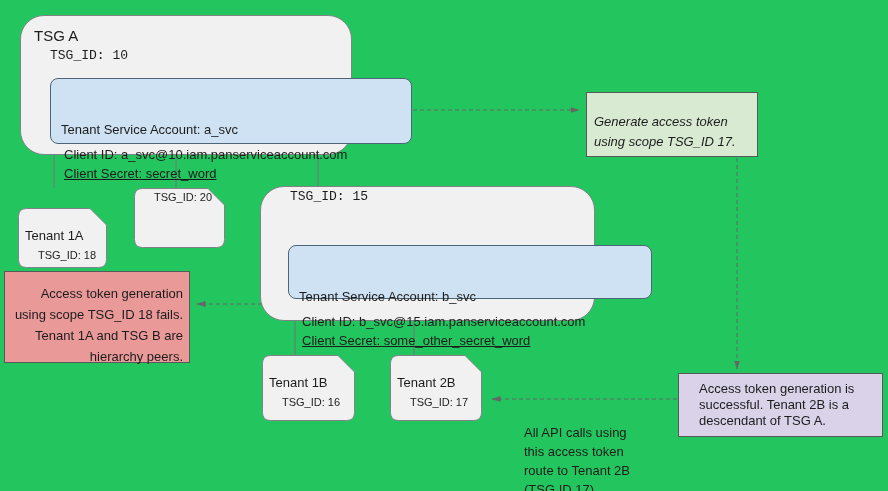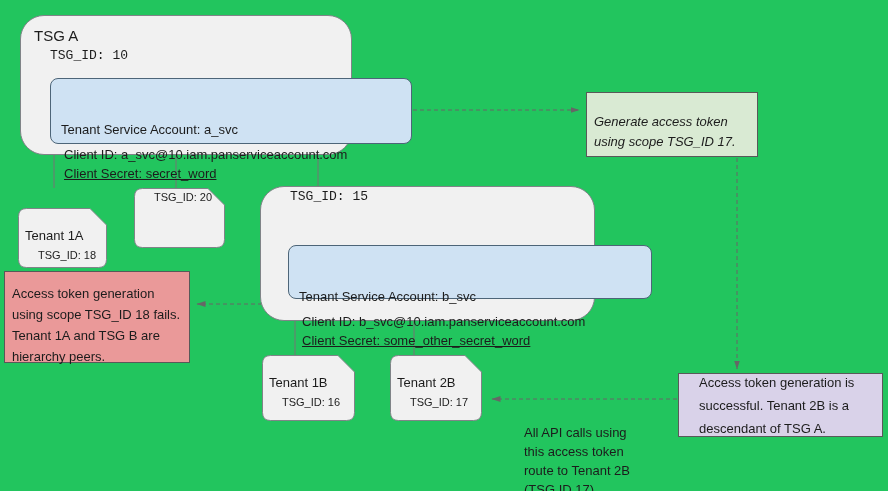--- a/index.html
+++ b/index.html
@@ -26,22 +26,22 @@
   .svc-line1 { padding:7px 0 0 13px; line-height:19px; }
   .svc-line2 { padding:0 0 0 13px; line-height:19px;text-decoration:underline; }
 
   .tenant-card { position:absolute; z-index:2; }
   .tenant-card svg { position:absolute; left:0; top:0; }
   .tenant-name { position:relative; font-size:13px; line-height:20px; padding:18px 0 0 7px; }
   .tenant-id { position:relative; font-size:11px; line-height:18px; padding:0 0 0 20px; }
 
   .note { position:absolute; z-index:2; font-size:13px; border:1px solid #595959; }
   .note-green { background:#d9ead3; line-height:20px; display:flex; align-items:center; padding:20px 4px 6px 7px;font-style:italic; }
-  .note-red { background:#ea9999; line-height:21px; padding:11px 6px 0 7px; }
-  .note-purple { background:#d9d2e9; line-height:23px; display:flex; align-items:center; padding:6px 6px 6px 20px; }
+  .note-red { background:#ea9999; line-height:21px; padding:11px 6px 0 7px;text-align:right; }
+  .note-purple { background:#d9d2e9; line-height:16px; display:flex; align-items:center; padding:6px 6px 6px 20px; }
 
   .float-text { position:absolute; z-index:2; font-size:13px; line-height:19px; }
 </style>
 </head>
 <body>
 
 <div class="canvas">
 
   <svg class="connectors">
     <defs>
@@ -72,21 +72,21 @@
     <div class="svc-line1">Client ID: a_svc@10.iam.panserviceaccount.com</div>
     <div class="svc-line2">Client Secret: secret_word</div>
   </div>
 
   <div class="tsg" style="left:260px; top:186px; width:335px; height:135px;">
     <div class="tsg-id">TSG_ID: 15</div>
   </div>
 
   <div class="svc-box" style="left:288px; top:245px; width:364px; height:54px;">
     <div class="svc-title">Tenant Service Account: b_svc</div>
-    <div class="svc-line1">Client ID: b_svc@10.iam.panserviceaccount.com</div>
+    <div class="svc-line1">Client ID: b_svc@15.iam.panserviceaccount.com</div>
     <div class="svc-line2">Client Secret: some_other_secret_word</div>
   </div>
 
   <div class="tenant-card" style="left:18px; top:188px; width:89px; height:60px;margin-top:20px;">
     <svg width="89" height="60" viewBox="0 0 89 60">
       <path d="M8.5,0.5 L72,0.5 L88.5,17 L88.5,51.5 Q88.5,59.5 80.5,59.5 L8.5,59.5 Q0.5,59.5 0.5,51.5 L0.5,8.5 Q0.5,0.5 8.5,0.5 Z" fill="#f1f1f1" stroke="#808488" stroke-width="1"></path>
     </svg>
     <div class="tenant-name">Tenant 1A</div>
     <div class="tenant-id">TSG_ID: 18</div>
   </div>

